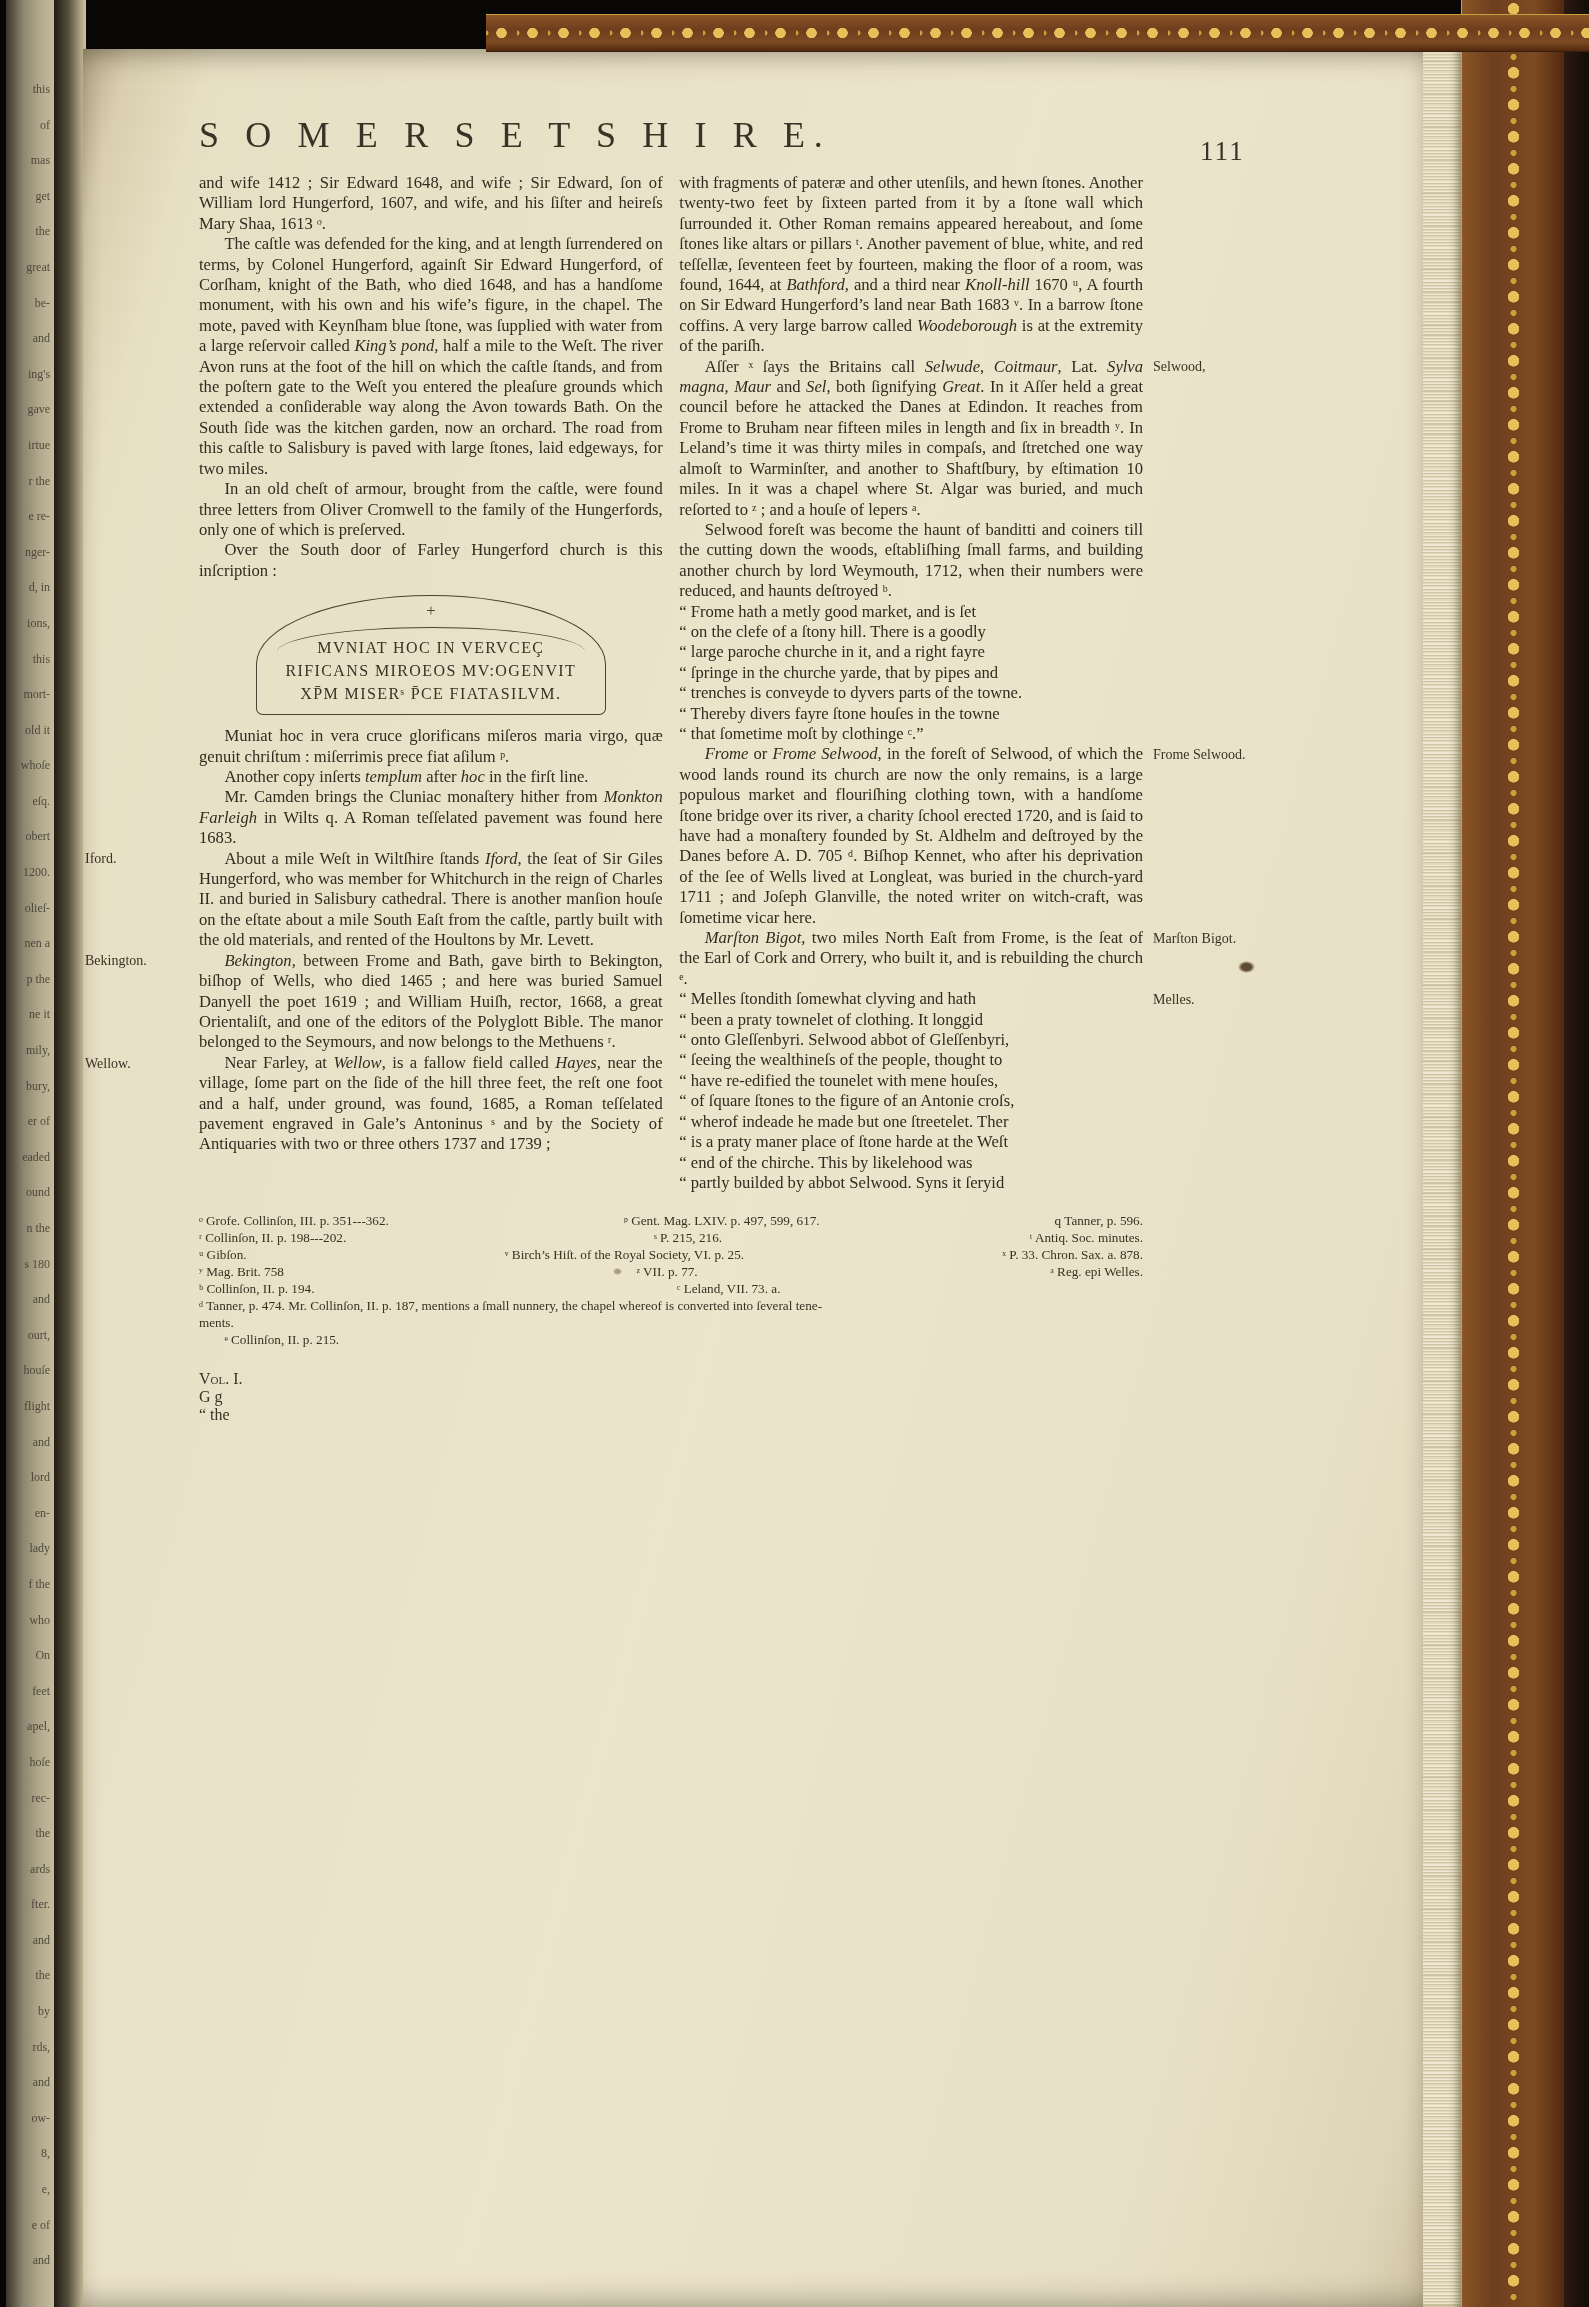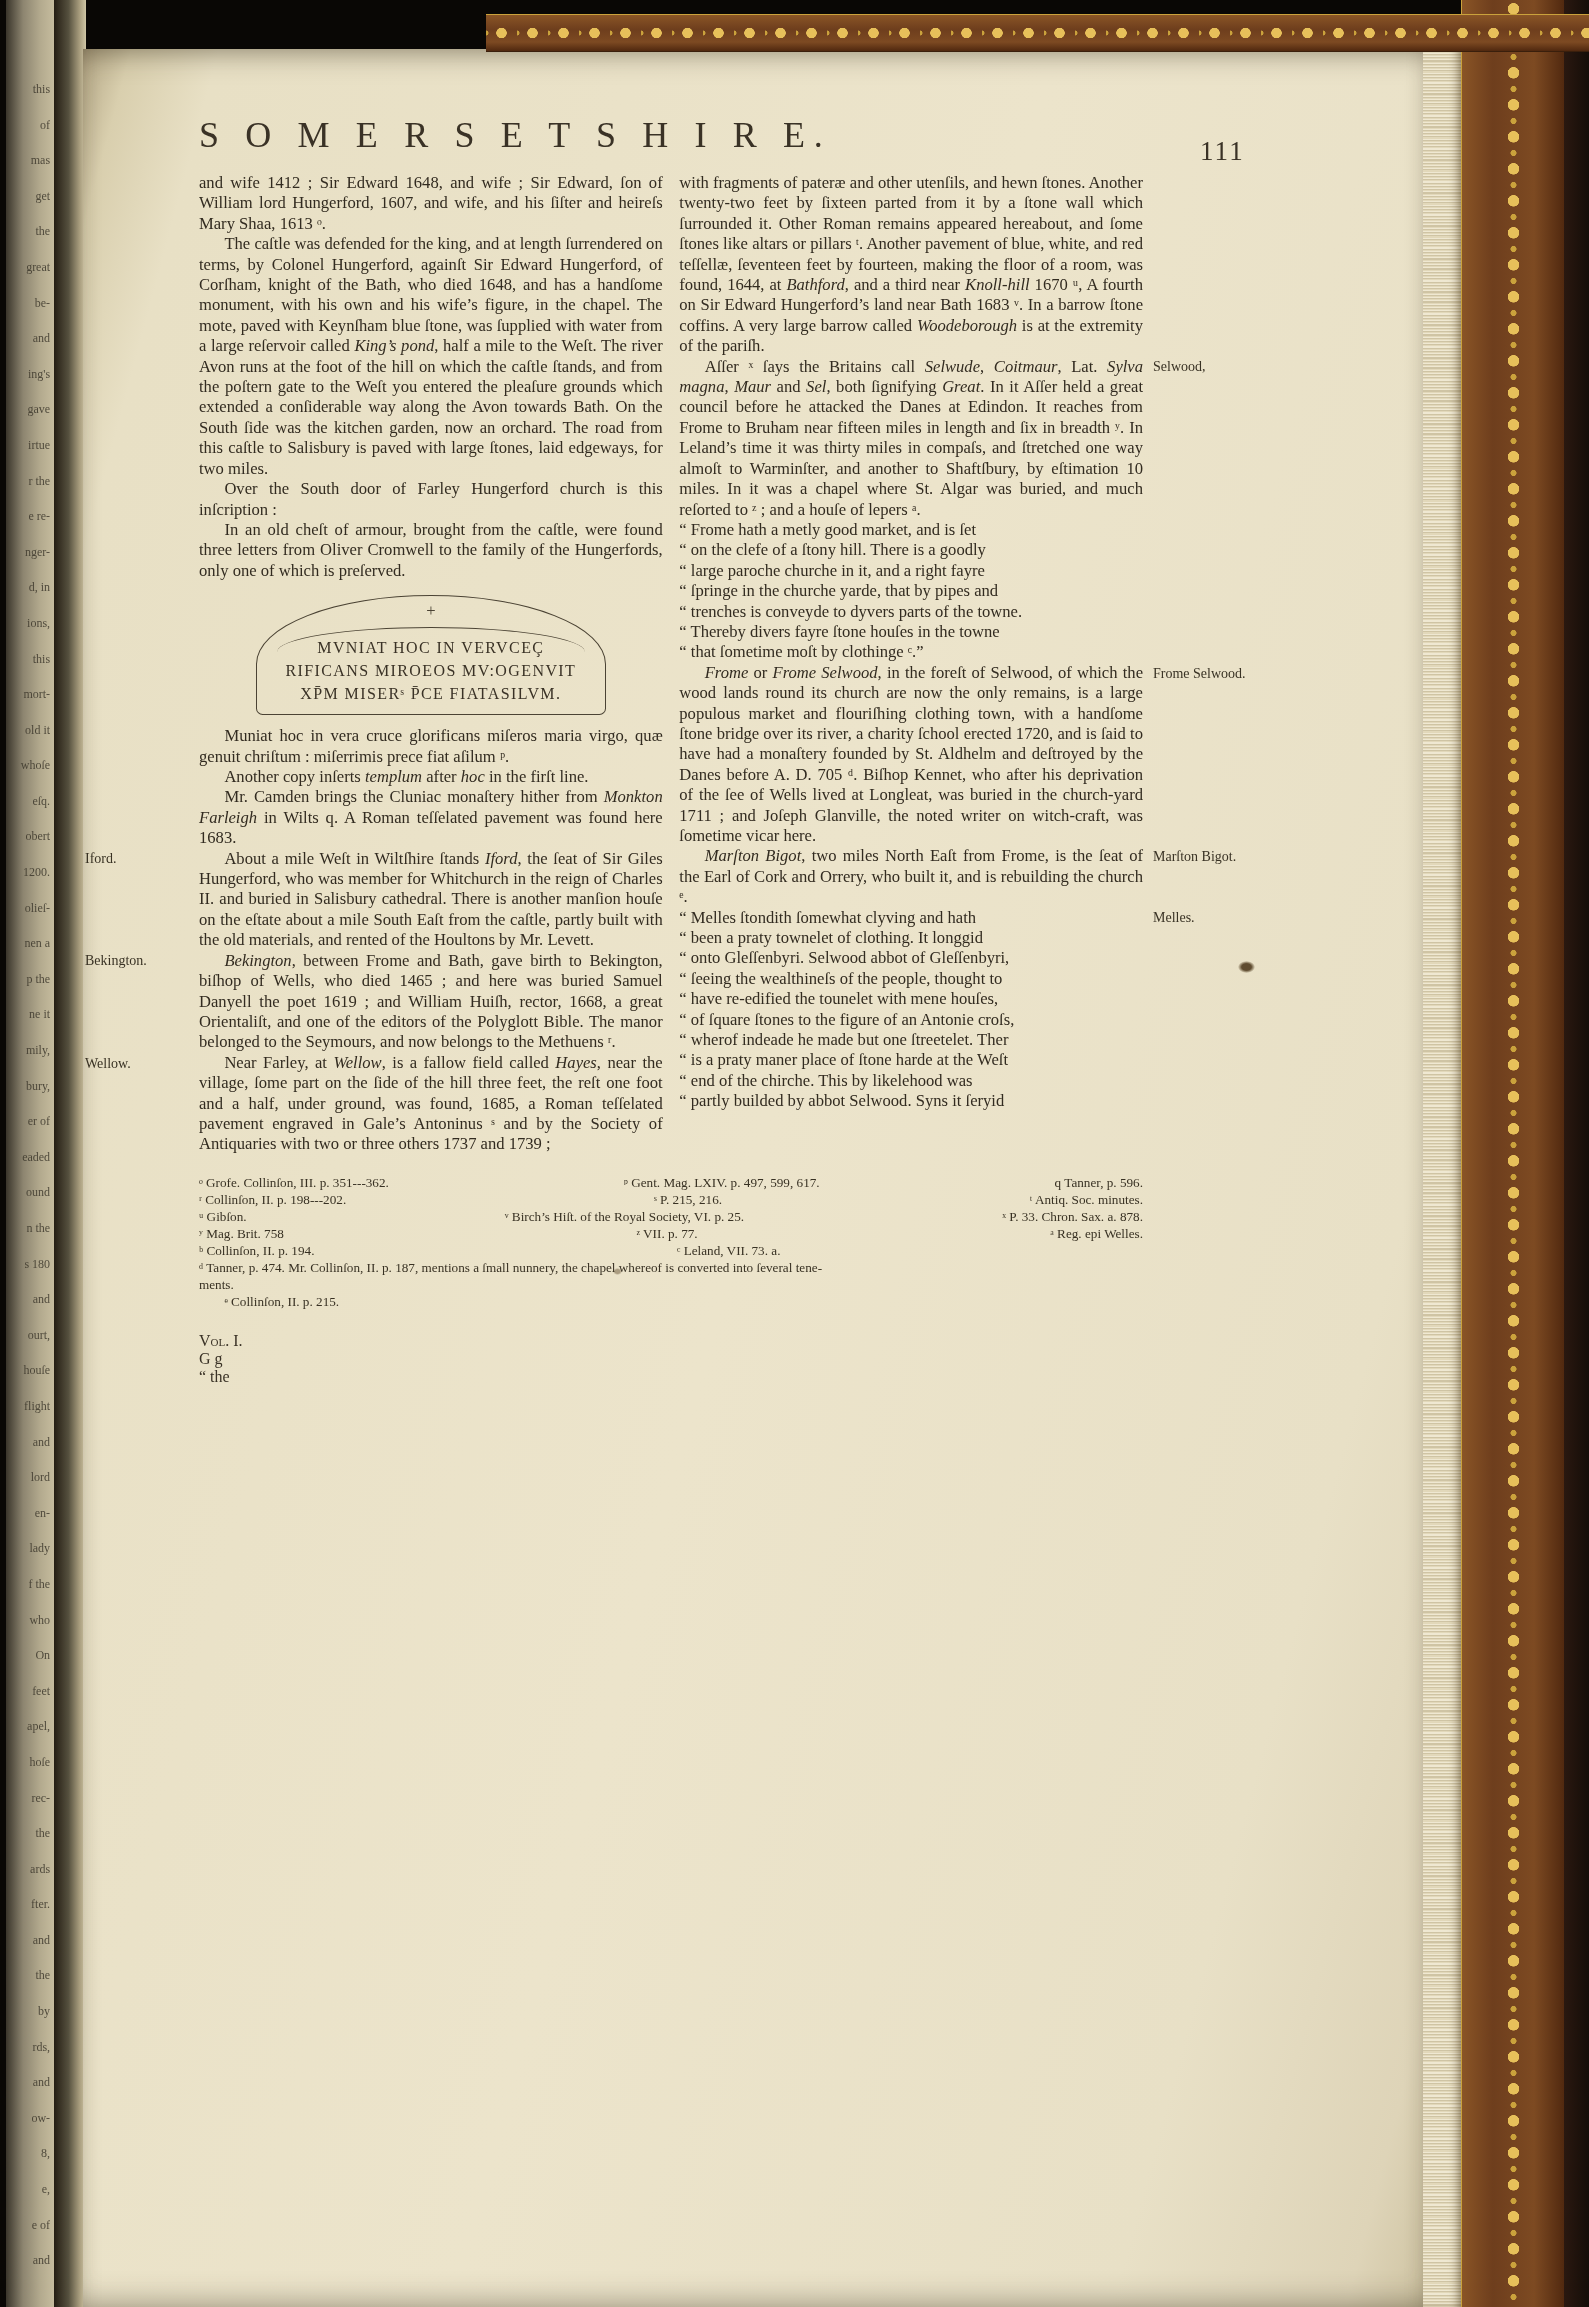--- a/index.html
+++ b/index.html
@@ -167,22 +167,22 @@
     <div class="pagehead">
       <div class="title">S O M E R S E T S H I R E.</div>
       <div class="pageno">111</div>
     </div>
 
     <div class="cols">
 
       <div class="col">
         <p class="noindent">and wife 1412 ;  Sir Edward 1648, and wife ;  Sir Edward, ſon of William lord Hungerford, 1607, and wife, and his ſiſter and heireſs Mary Shaa, 1613 ᵒ.</p>
         <p>The caſtle was defended for the king, and at length ſurrendered on terms, by Colonel Hungerford, againſt Sir Edward Hungerford, of Corſham, knight of the Bath, who died 1648, and has a handſome monument, with his own and his wife’s figure, in the chapel.  The mote, paved with Keynſham blue ſtone, was ſupplied with water from a large reſervoir called <i>King’s pond</i>, half a mile to the Weſt.  The river Avon runs at the foot of the hill on which the caſtle ſtands, and from the poſtern gate to the Weſt you entered the pleaſure grounds which extended a conſiderable way along the Avon towards Bath. On the South ſide was the kitchen garden, now an orchard.  The road from this caſtle to Salisbury is paved with large ſtones, laid edgeways, for two miles.</p>
+        <p>In an old cheſt of armour, brought from the caſtle, were found three letters from Oliver Cromwell to the family of the Hungerfords, only one of which is preſerved.</p>
         <p>Over the South door of Farley Hungerford church is this inſcription :</p>
-        <p>In an old cheſt of armour, brought from the caſtle, were found three letters from Oliver Cromwell to the family of the Hungerfords, only one of which is preſerved.</p>
 
         <div class="arch">
           <div class="arch-cross">+</div>
           <div class="arch-arc"></div>
           <div class="arch-l1">MVNIAT HOC IN VERVCEÇ</div>
           <div class="arch-l2">RIFICANS MIROEOS MV:OGENVIT</div>
           <div class="arch-l3">XP̄M MISERˢ P̄CE FIATASILVM.</div>
         </div>
 
         <p>Muniat hoc in vera cruce glorificans miſeros maria virgo, quæ genuit chriſtum : miſerrimis prece fiat aſilum ᵖ.</p>
@@ -206,20 +206,21 @@
       </div>
 
       <div class="col">
         <p class="noindent">with fragments of pateræ and other utenſils, and hewn ſtones.  Another twenty-two feet by ſixteen parted from it by a ſtone wall which ſurrounded it. Other Roman remains appeared hereabout, and ſome ſtones like altars or pillars ᵗ.  Another pavement of blue, white, and red teſſellæ, ſeventeen feet by fourteen, making the floor of a room, was found, 1644, at <i>Bathford</i>, and a third near <i>Knoll-hill</i> 1670 ᵘ, A fourth on Sir Edward Hungerford’s land near Bath 1683 ᵛ.  In a barrow ſtone coffins.  A very large barrow called <i>Woodeborough</i> is at the extremity of the pariſh.</p>
 
         <div class="para-wrap">
           <span class="note note-right">Selwood,</span>
           <p>Aſſer ˣ ſays the Britains call <i>Selwude</i>, <i>Coitmaur</i>, Lat. <i>Sylva magna</i>, <i>Maur</i> and <i>Sel</i>, both ſignifying <i>Great</i>.  In it Aſſer held a great council before he attacked the Danes at Edindon.  It reaches from Frome to Bruham near fifteen miles in length and ſix in breadth ʸ.  In Leland’s time it was thirty miles in compaſs, and ſtretched one way almoſt to Warminſter, and another to Shaftſbury, by eſtimation 10 miles.  In it was a chapel where St. Algar was buried, and much reſorted to ᶻ ; and a houſe of lepers ᵃ.</p>
         </div>
 
+        <p>Selwood foreſt was become the haunt of banditti and coiners till the cutting down the woods, eſtabliſhing ſmall farms, and building another church by lord Weymouth, 1712, when their numbers were reduced, and haunts deſtroyed ᵇ.</p>
 
         <div class="quote">
             <div class="qline">“ Frome hath a metly good market, and is ſet</div>
             <div class="qline">“ on the clefe of a ſtony hill.  There is a goodly</div>
             <div class="qline">“ large paroche churche in it, and a right fayre</div>
             <div class="qline">“ ſpringe in the churche yarde, that by pipes and</div>
             <div class="qline">“ trenches is conveyde to dyvers parts of the towne.</div>
             <div class="qline">“ Thereby divers fayre ſtone houſes in the towne</div>
             <div class="qline">“ that ſometime moſt by clothinge ᶜ.”</div>
           </div>

